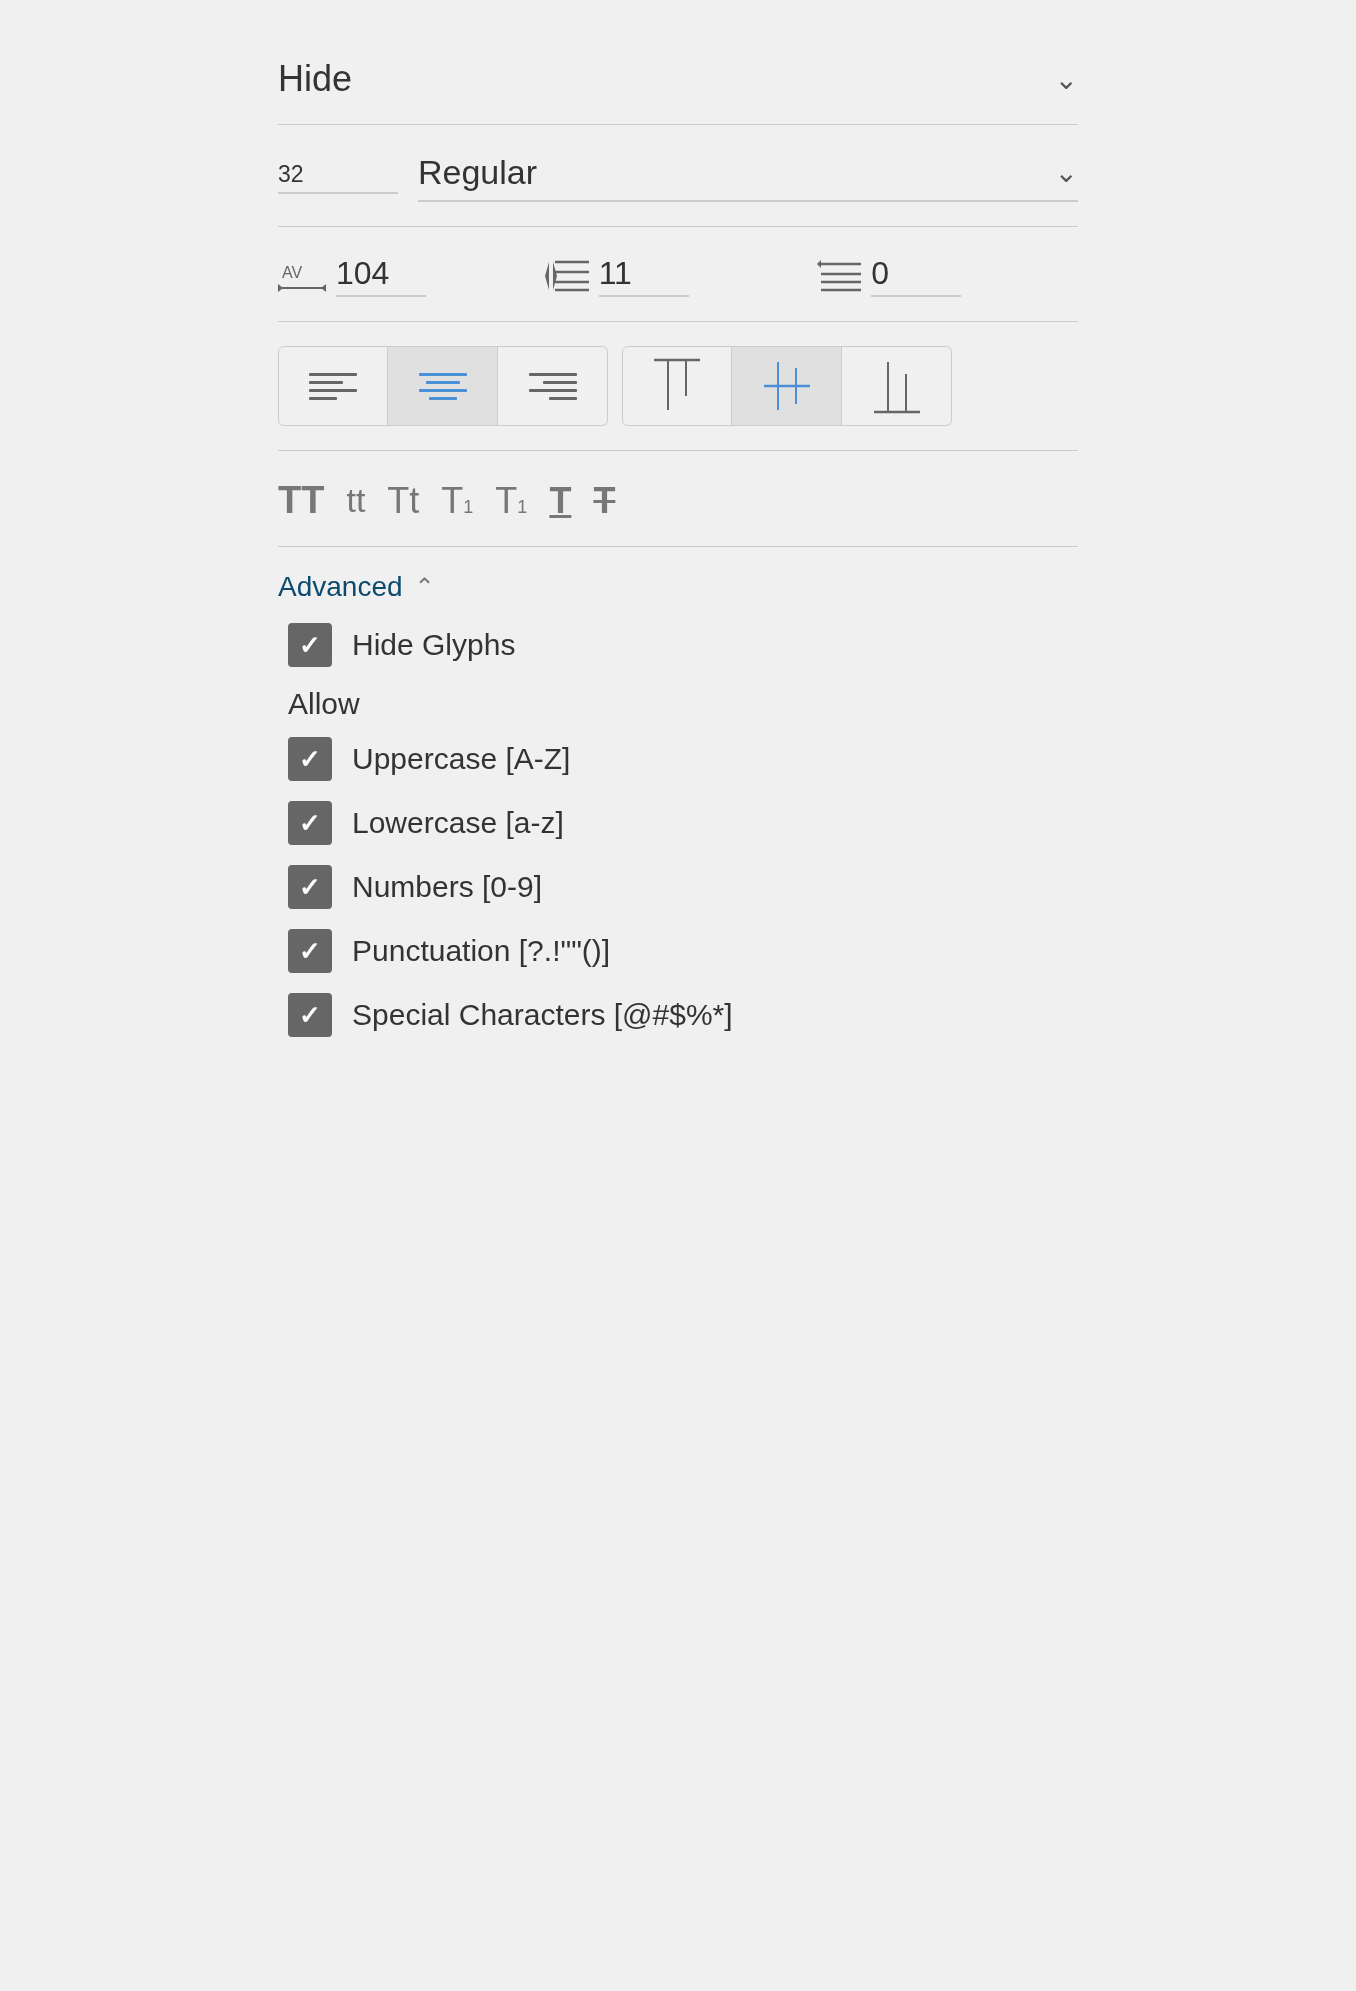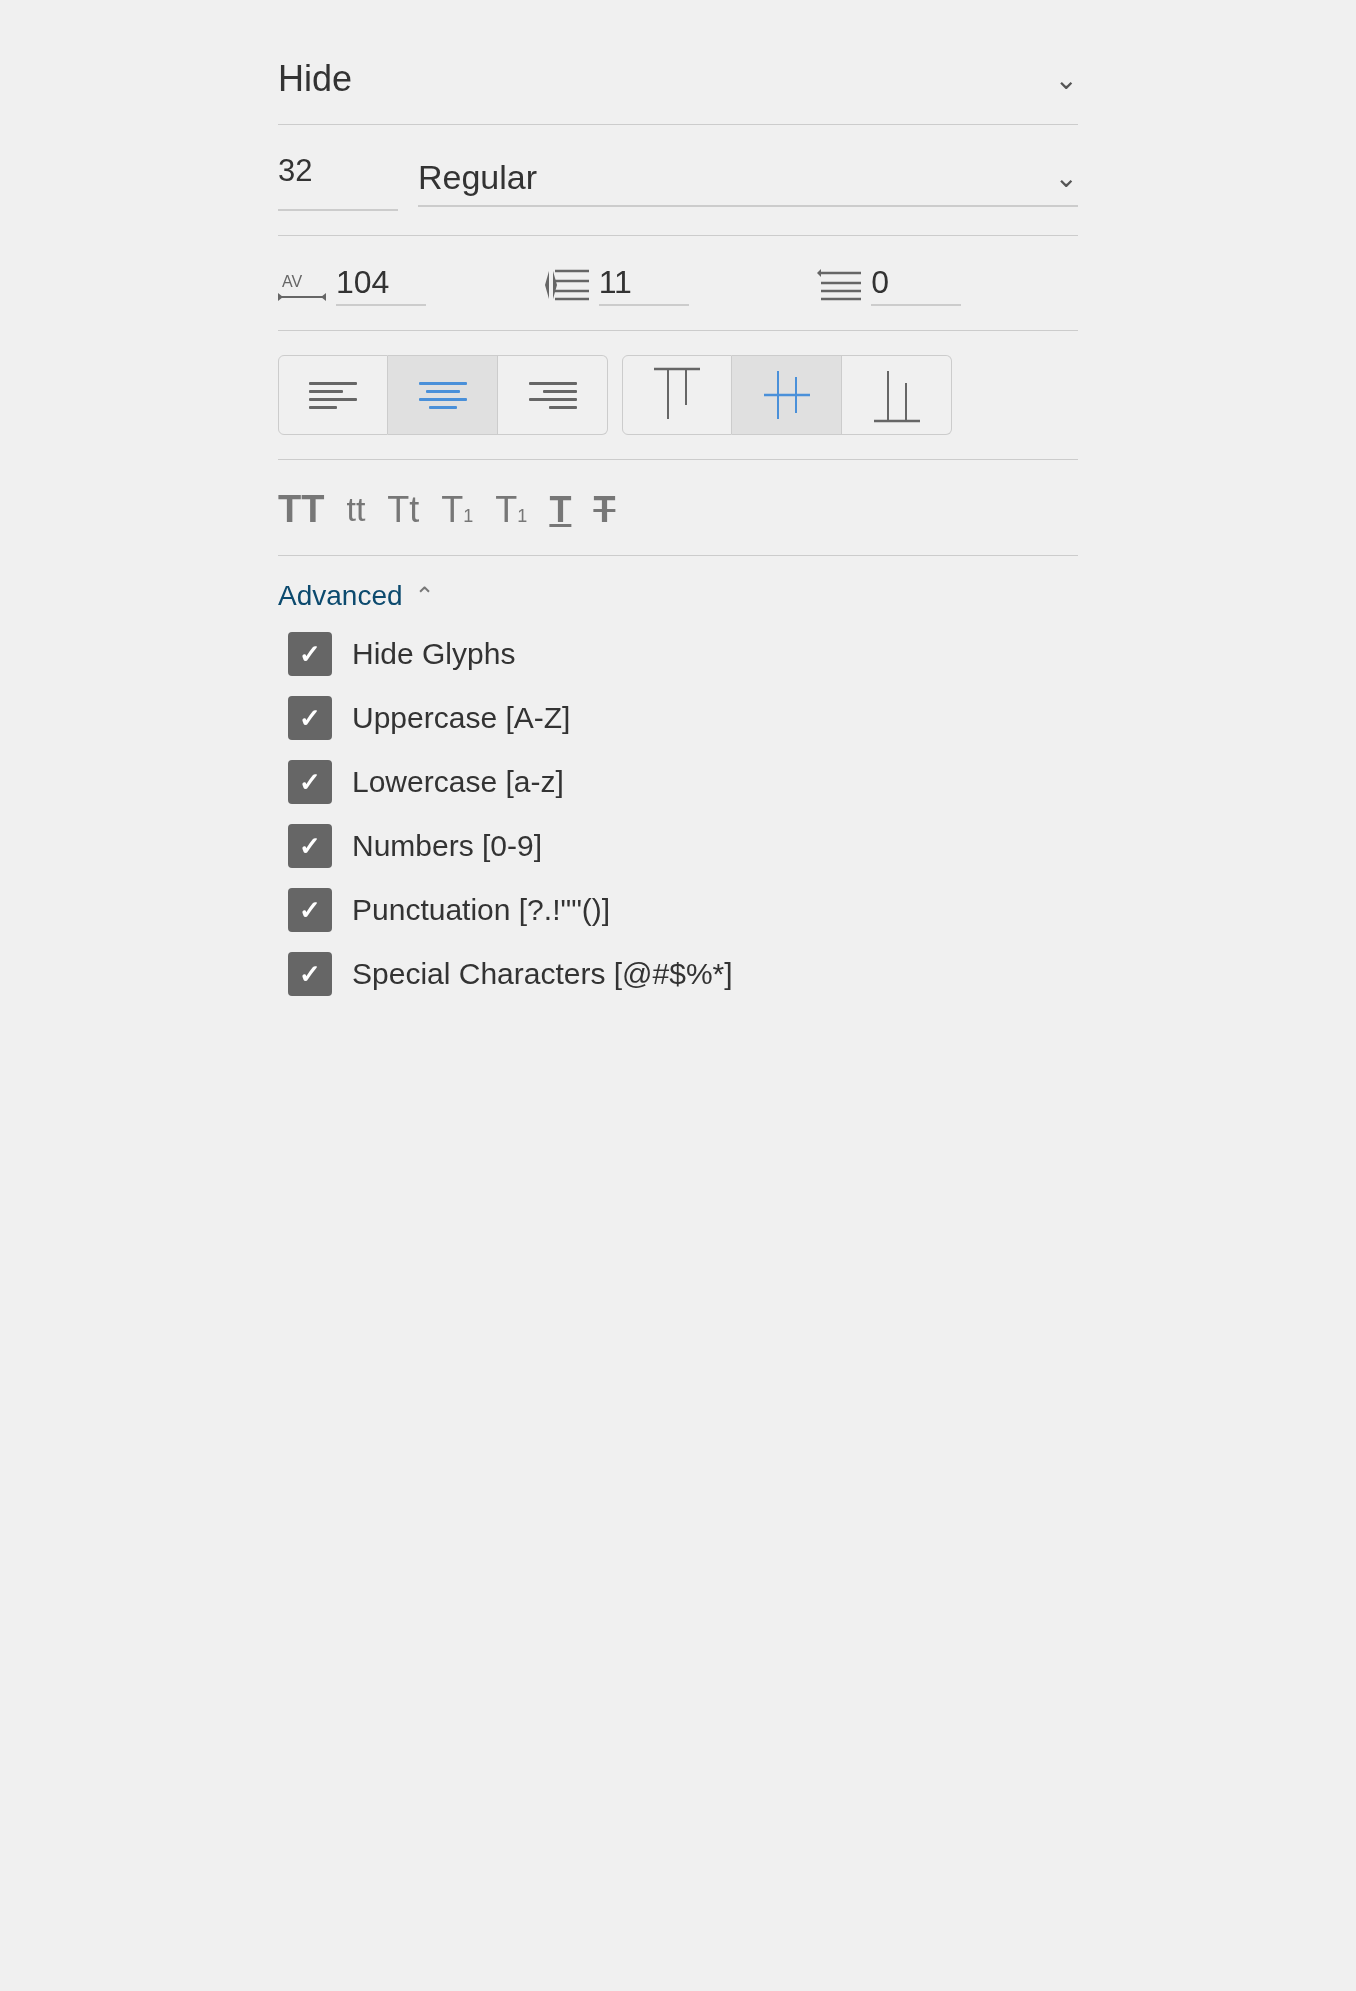--- a/index.html
+++ b/index.html
@@ -52,27 +52,27 @@
 
     
     .font-size-style-row {
       display: flex;
       align-items: center;
       padding: 18px 0 14px 0;
       gap: 0;
     }
 
     .font-size-input {
-      font-size: 31px;
+      font-size: 23px;
       color: #333;
       width: 120px;
       background: transparent;
       border: none;
       border-bottom: 2px solid #ccc;
-      padding-bottom: 20px;
+      padding-bottom: 4px;
     }
 
     .font-style-row {
       display: flex;
       align-items: center;
       justify-content: space-between;
       flex: 1;
       margin-left: 20px;
       border-bottom: 2px solid #ccc;
       padding-bottom: 8px;
@@ -469,20 +469,21 @@
     <span class="chevron-up">⌃</span>
   </div>
 
   <div class="checkbox-row">
     <div class="checkbox">
       <span class="checkmark">✓</span>
     </div>
     <span class="checkbox-label">Hide Glyphs</span>
   </div>
 
+  <div class="allow-label">Allow</div>
 
   <div class="checkbox-row">
     <div class="checkbox">
       <span class="checkmark">✓</span>
     </div>
     <span class="checkbox-label">Uppercase [A-Z]</span>
   </div>
 
   <div class="checkbox-row">
     <div class="checkbox">

